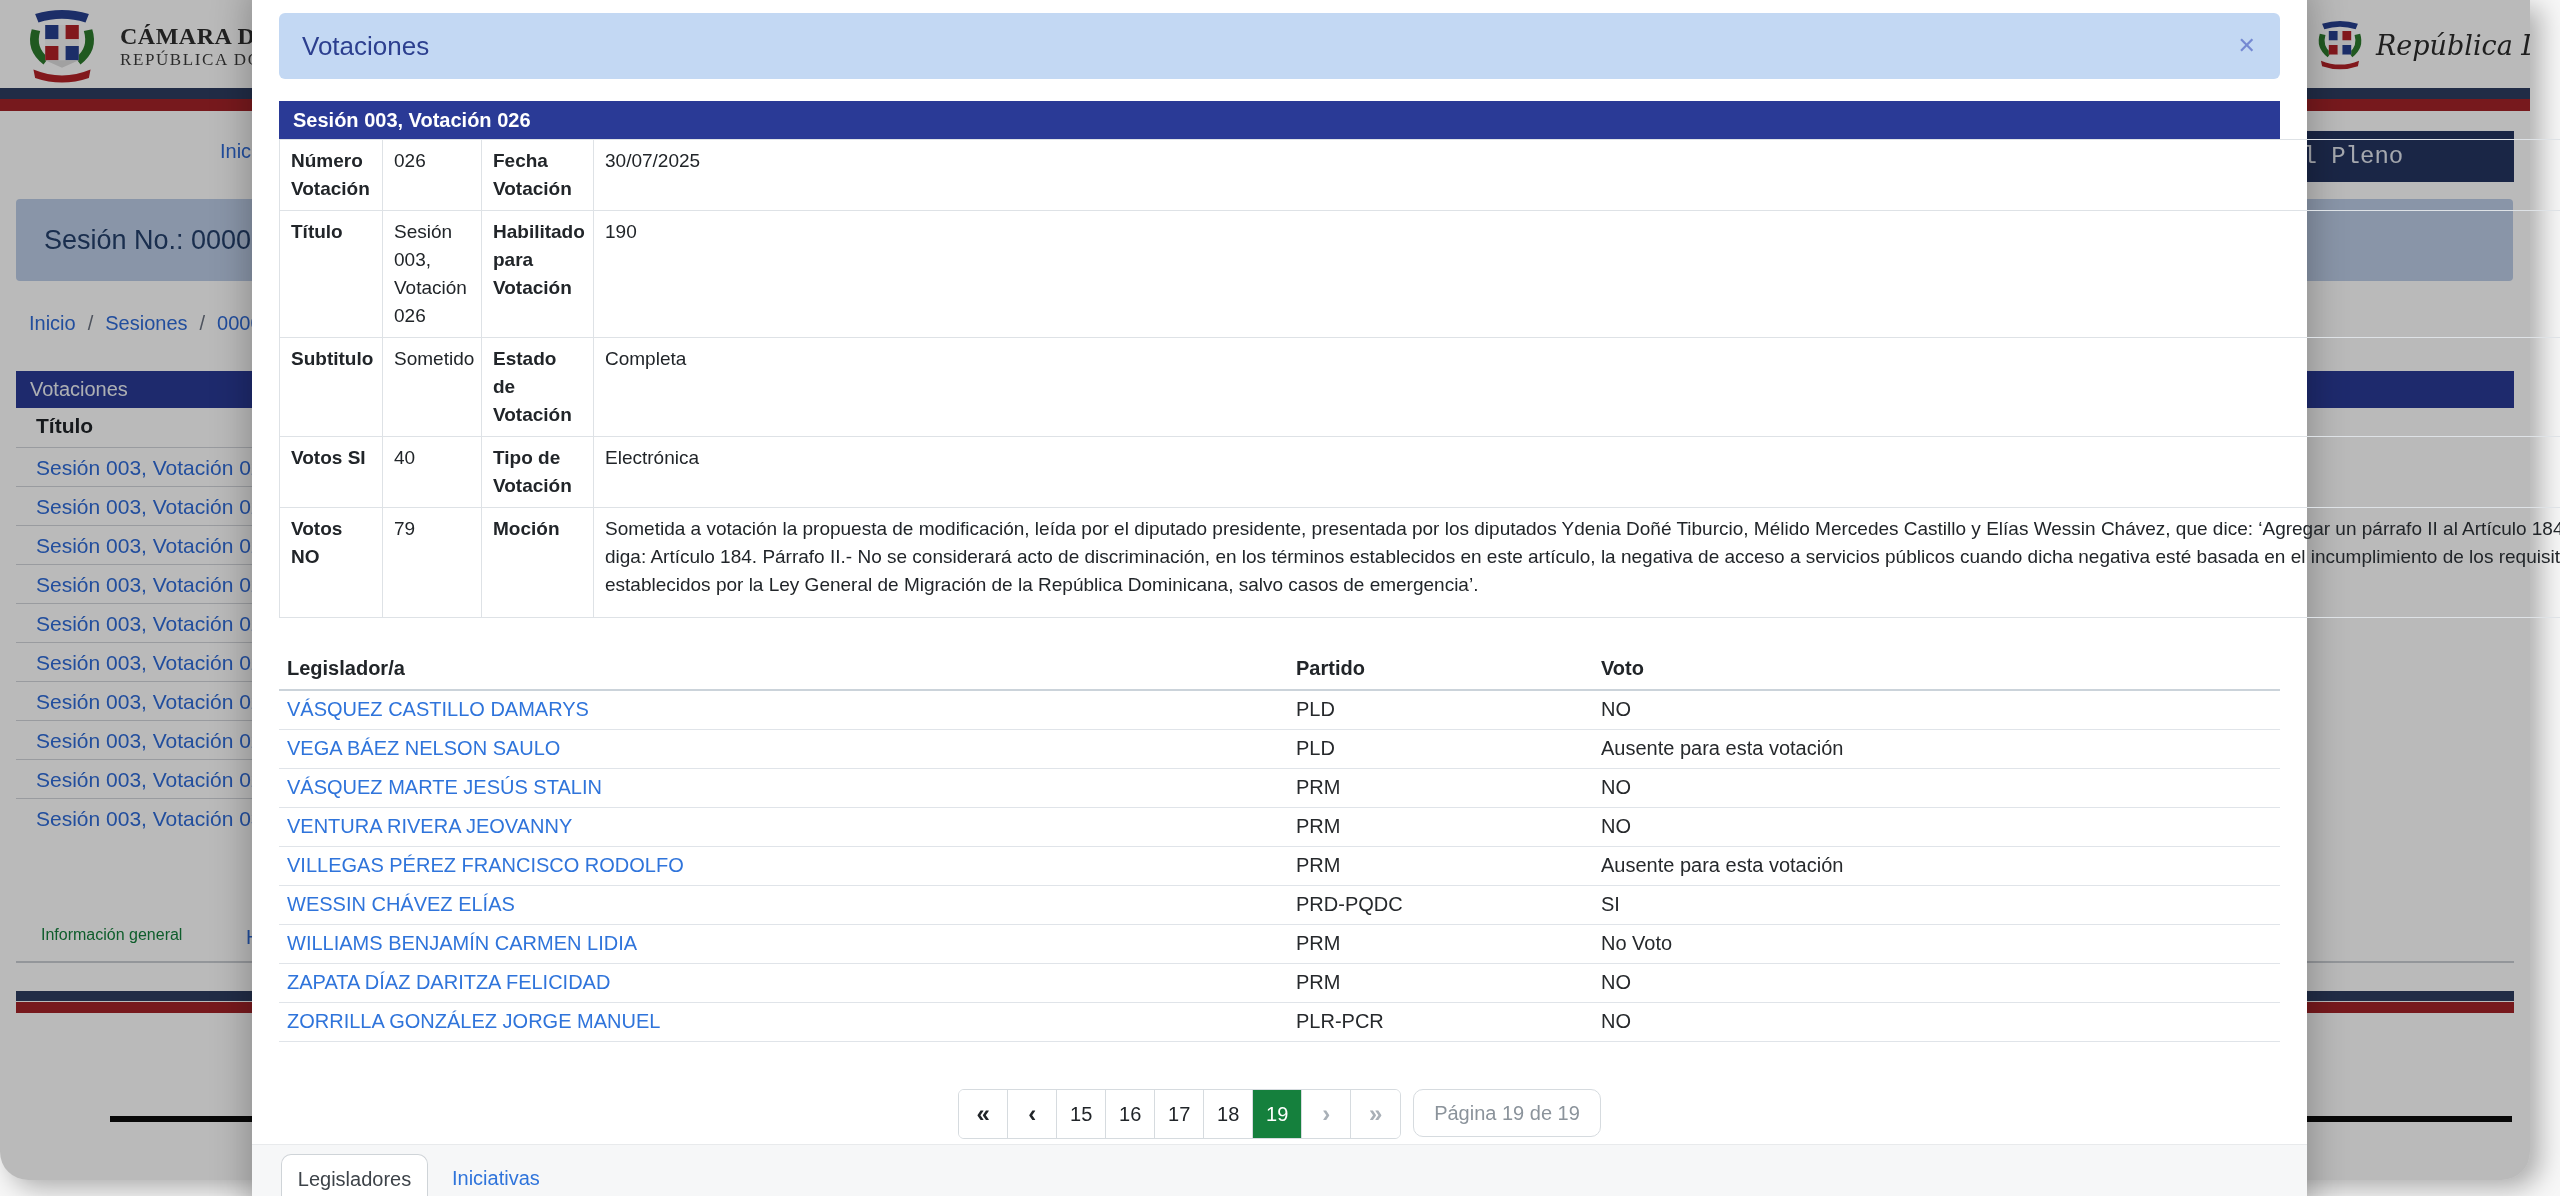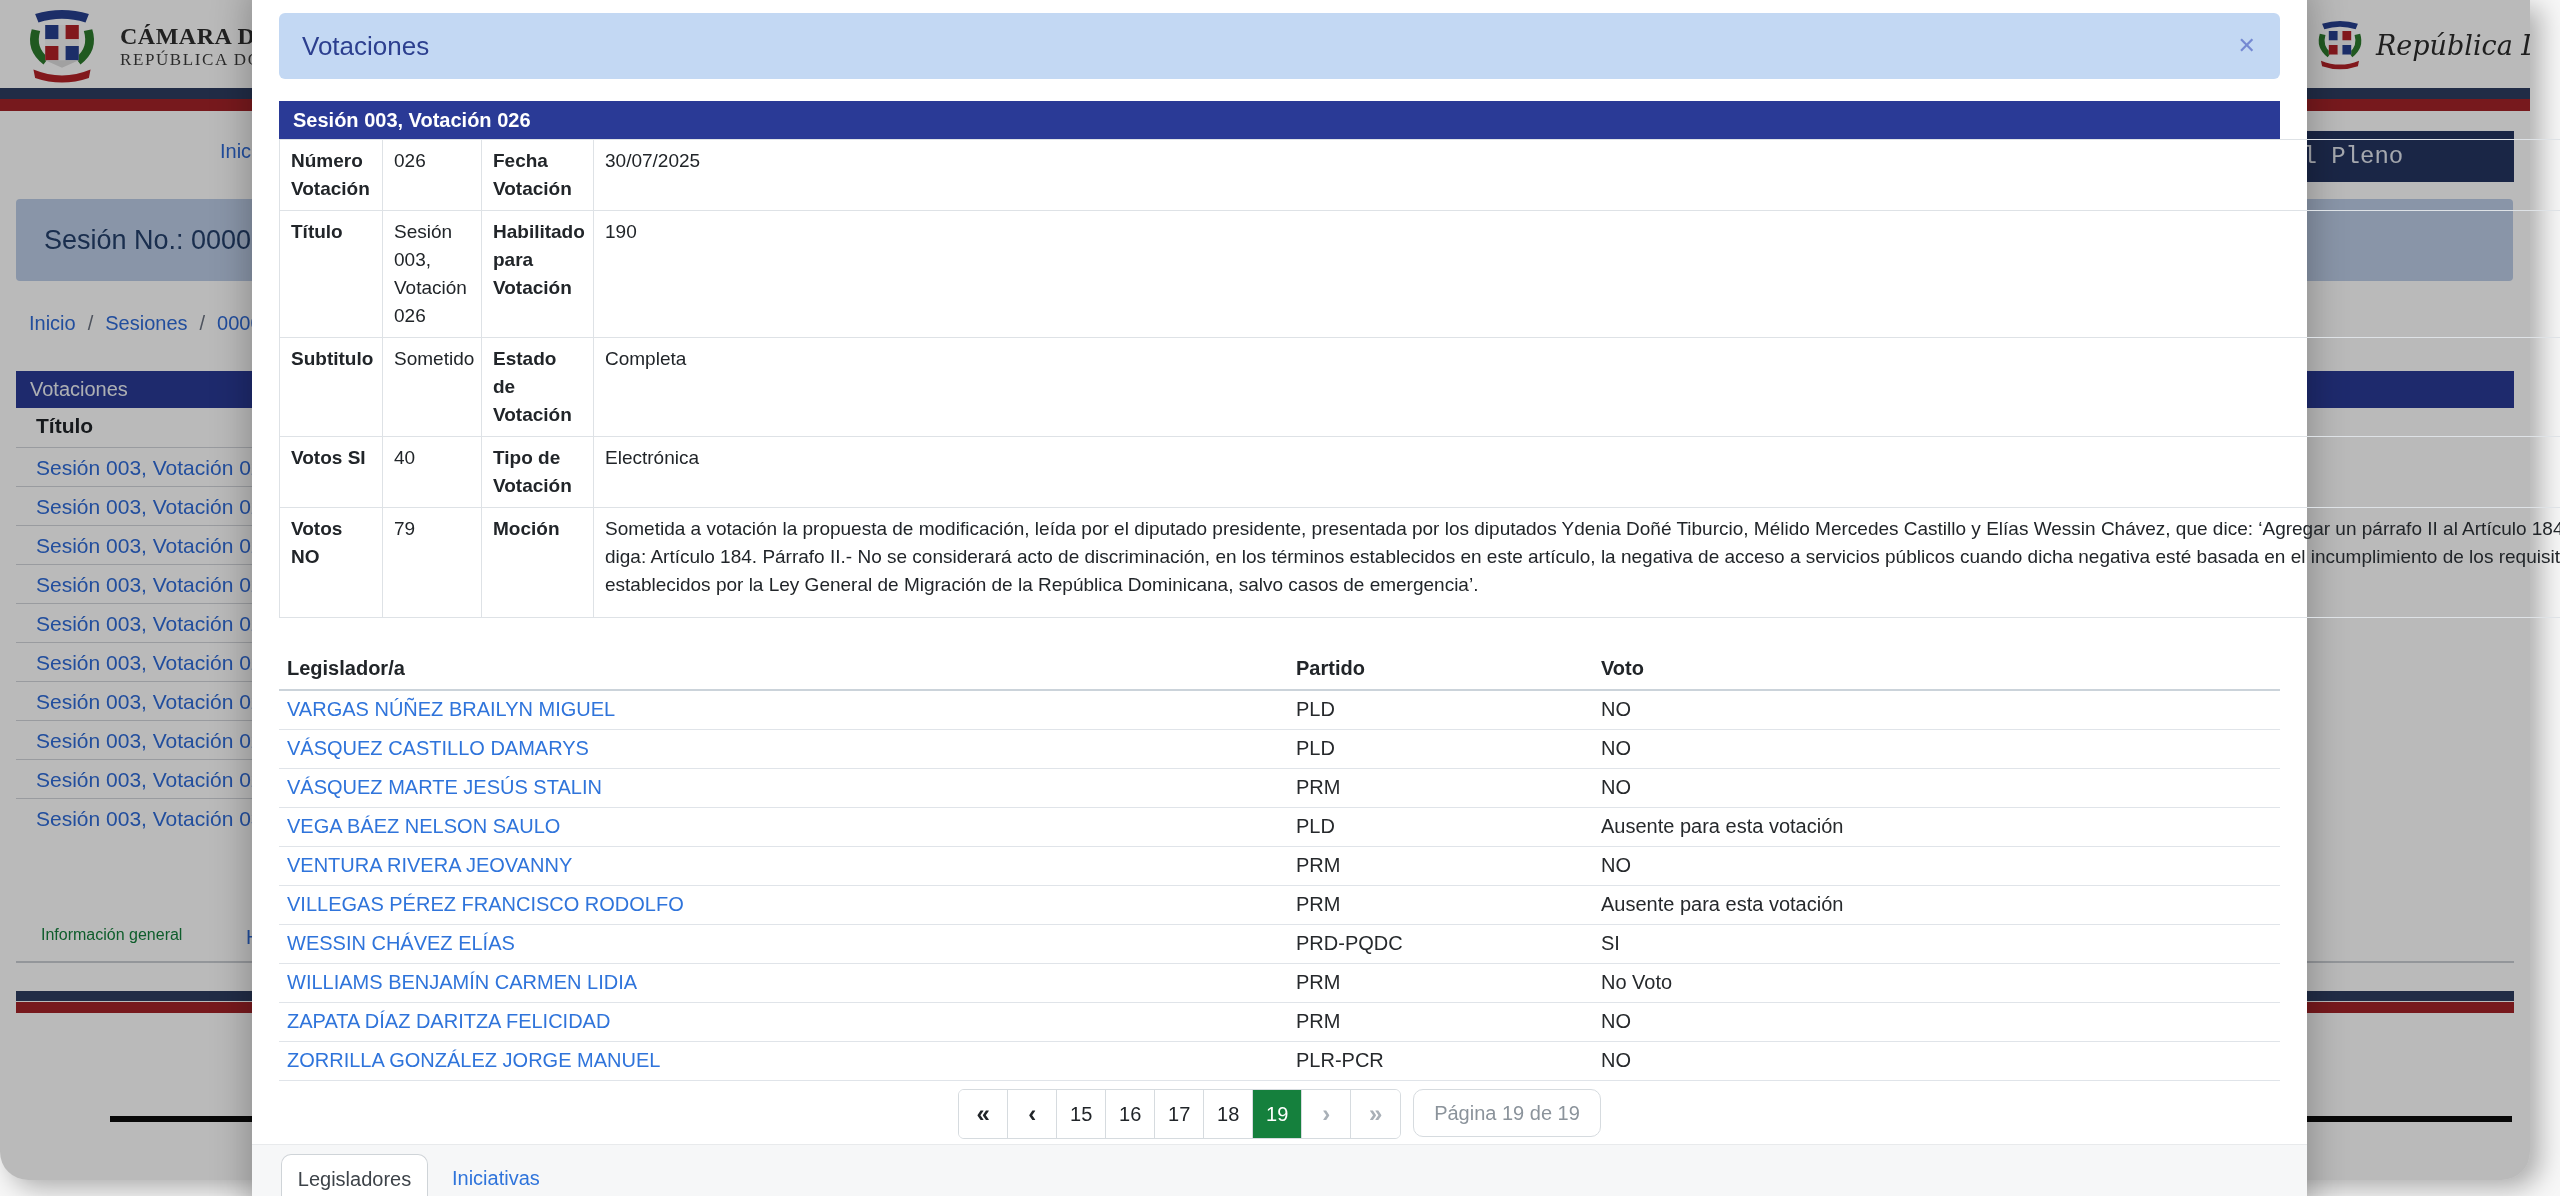--- a/index.html
+++ b/index.html
@@ -242,38 +242,33 @@
       </colgroup>
     <thead>
       <tr>
         <th>Legislador/a</th>
         <th>Partido</th>
         <th>Voto</th>
       </tr>
     </thead>
     <tbody id="leg-body">
         <tr>
-          <td><a>VARGAS NÚÑEZ BRAILYN MIGUEL</a></td>
-          <td>PLD</td>
-          <td>NO</td>
-        </tr>
-        <tr>
           <td><a>VÁSQUEZ CASTILLO DAMARYS</a></td>
           <td>PLD</td>
-          <td>NO</td>
-        </tr>
-        <tr>
-          <td><a>VÁSQUEZ MARTE JESÚS STALIN</a></td>
-          <td>PRM</td>
           <td>NO</td>
         </tr>
         <tr>
           <td><a>VEGA BÁEZ NELSON SAULO</a></td>
           <td>PLD</td>
           <td>Ausente para esta votación</td>
+        </tr>
+        <tr>
+          <td><a>VÁSQUEZ MARTE JESÚS STALIN</a></td>
+          <td>PRM</td>
+          <td>NO</td>
         </tr>
         <tr>
           <td><a>VENTURA RIVERA JEOVANNY</a></td>
           <td>PRM</td>
           <td>NO</td>
         </tr>
         <tr>
           <td><a>VILLEGAS PÉREZ FRANCISCO RODOLFO</a></td>
           <td>PRM</td>
           <td>Ausente para esta votación</td>

